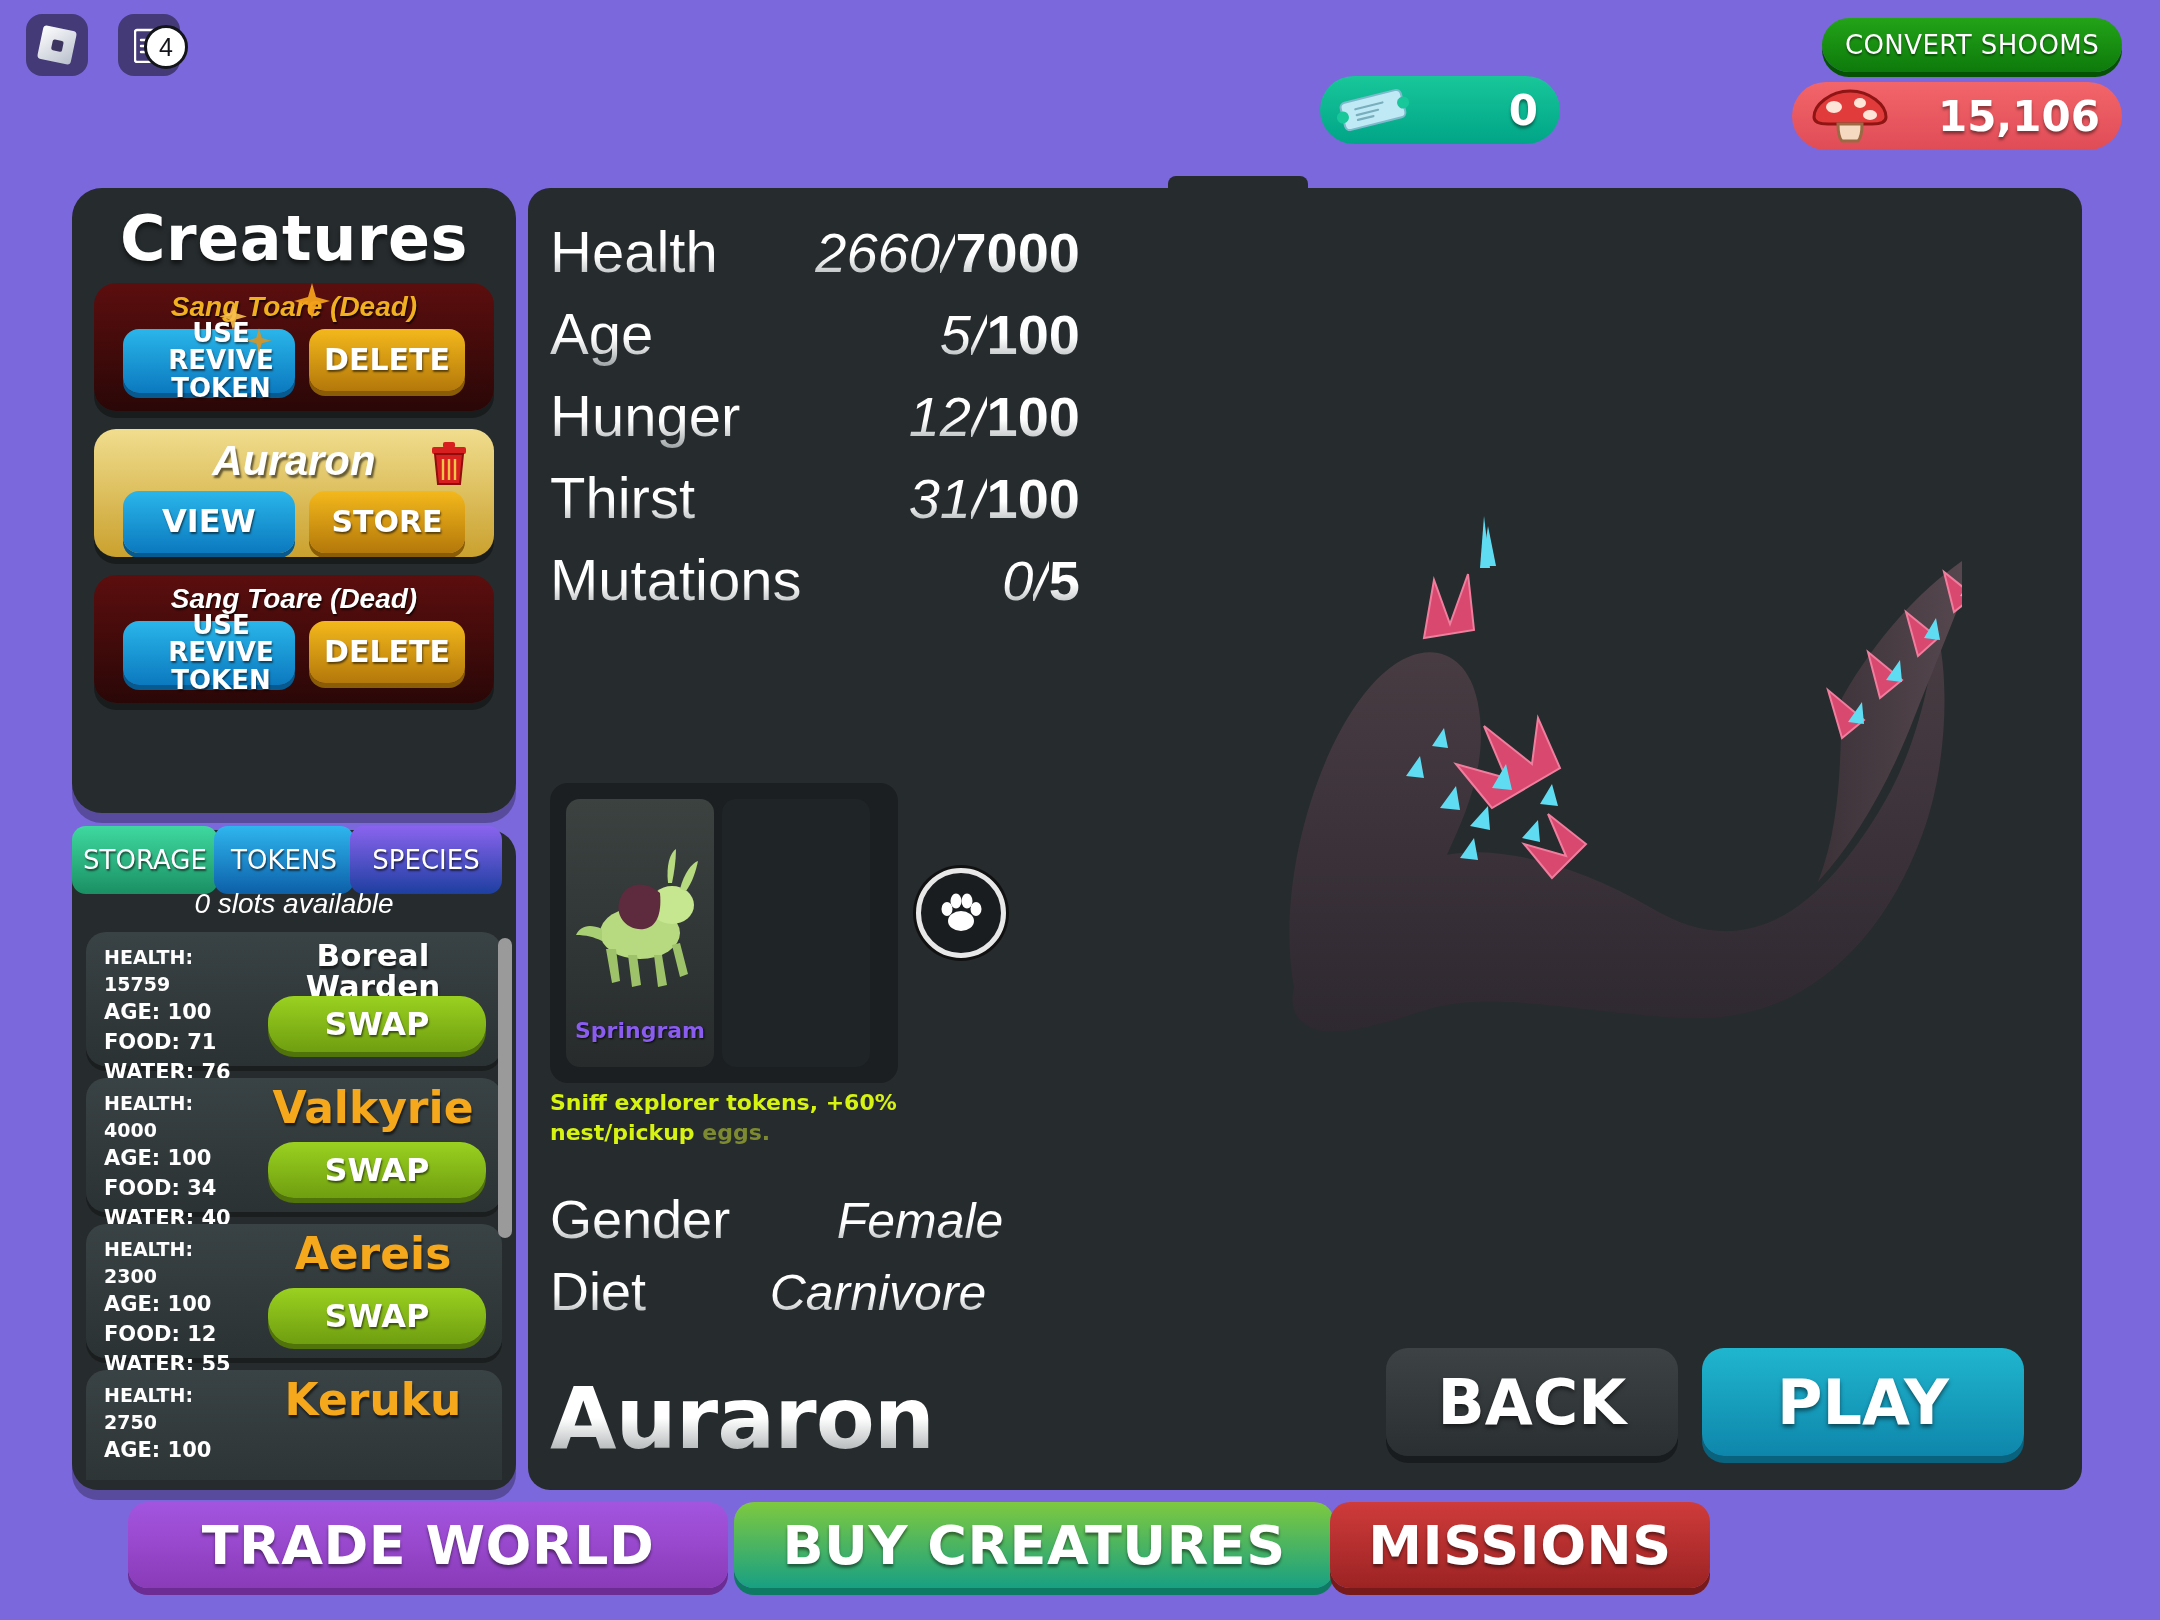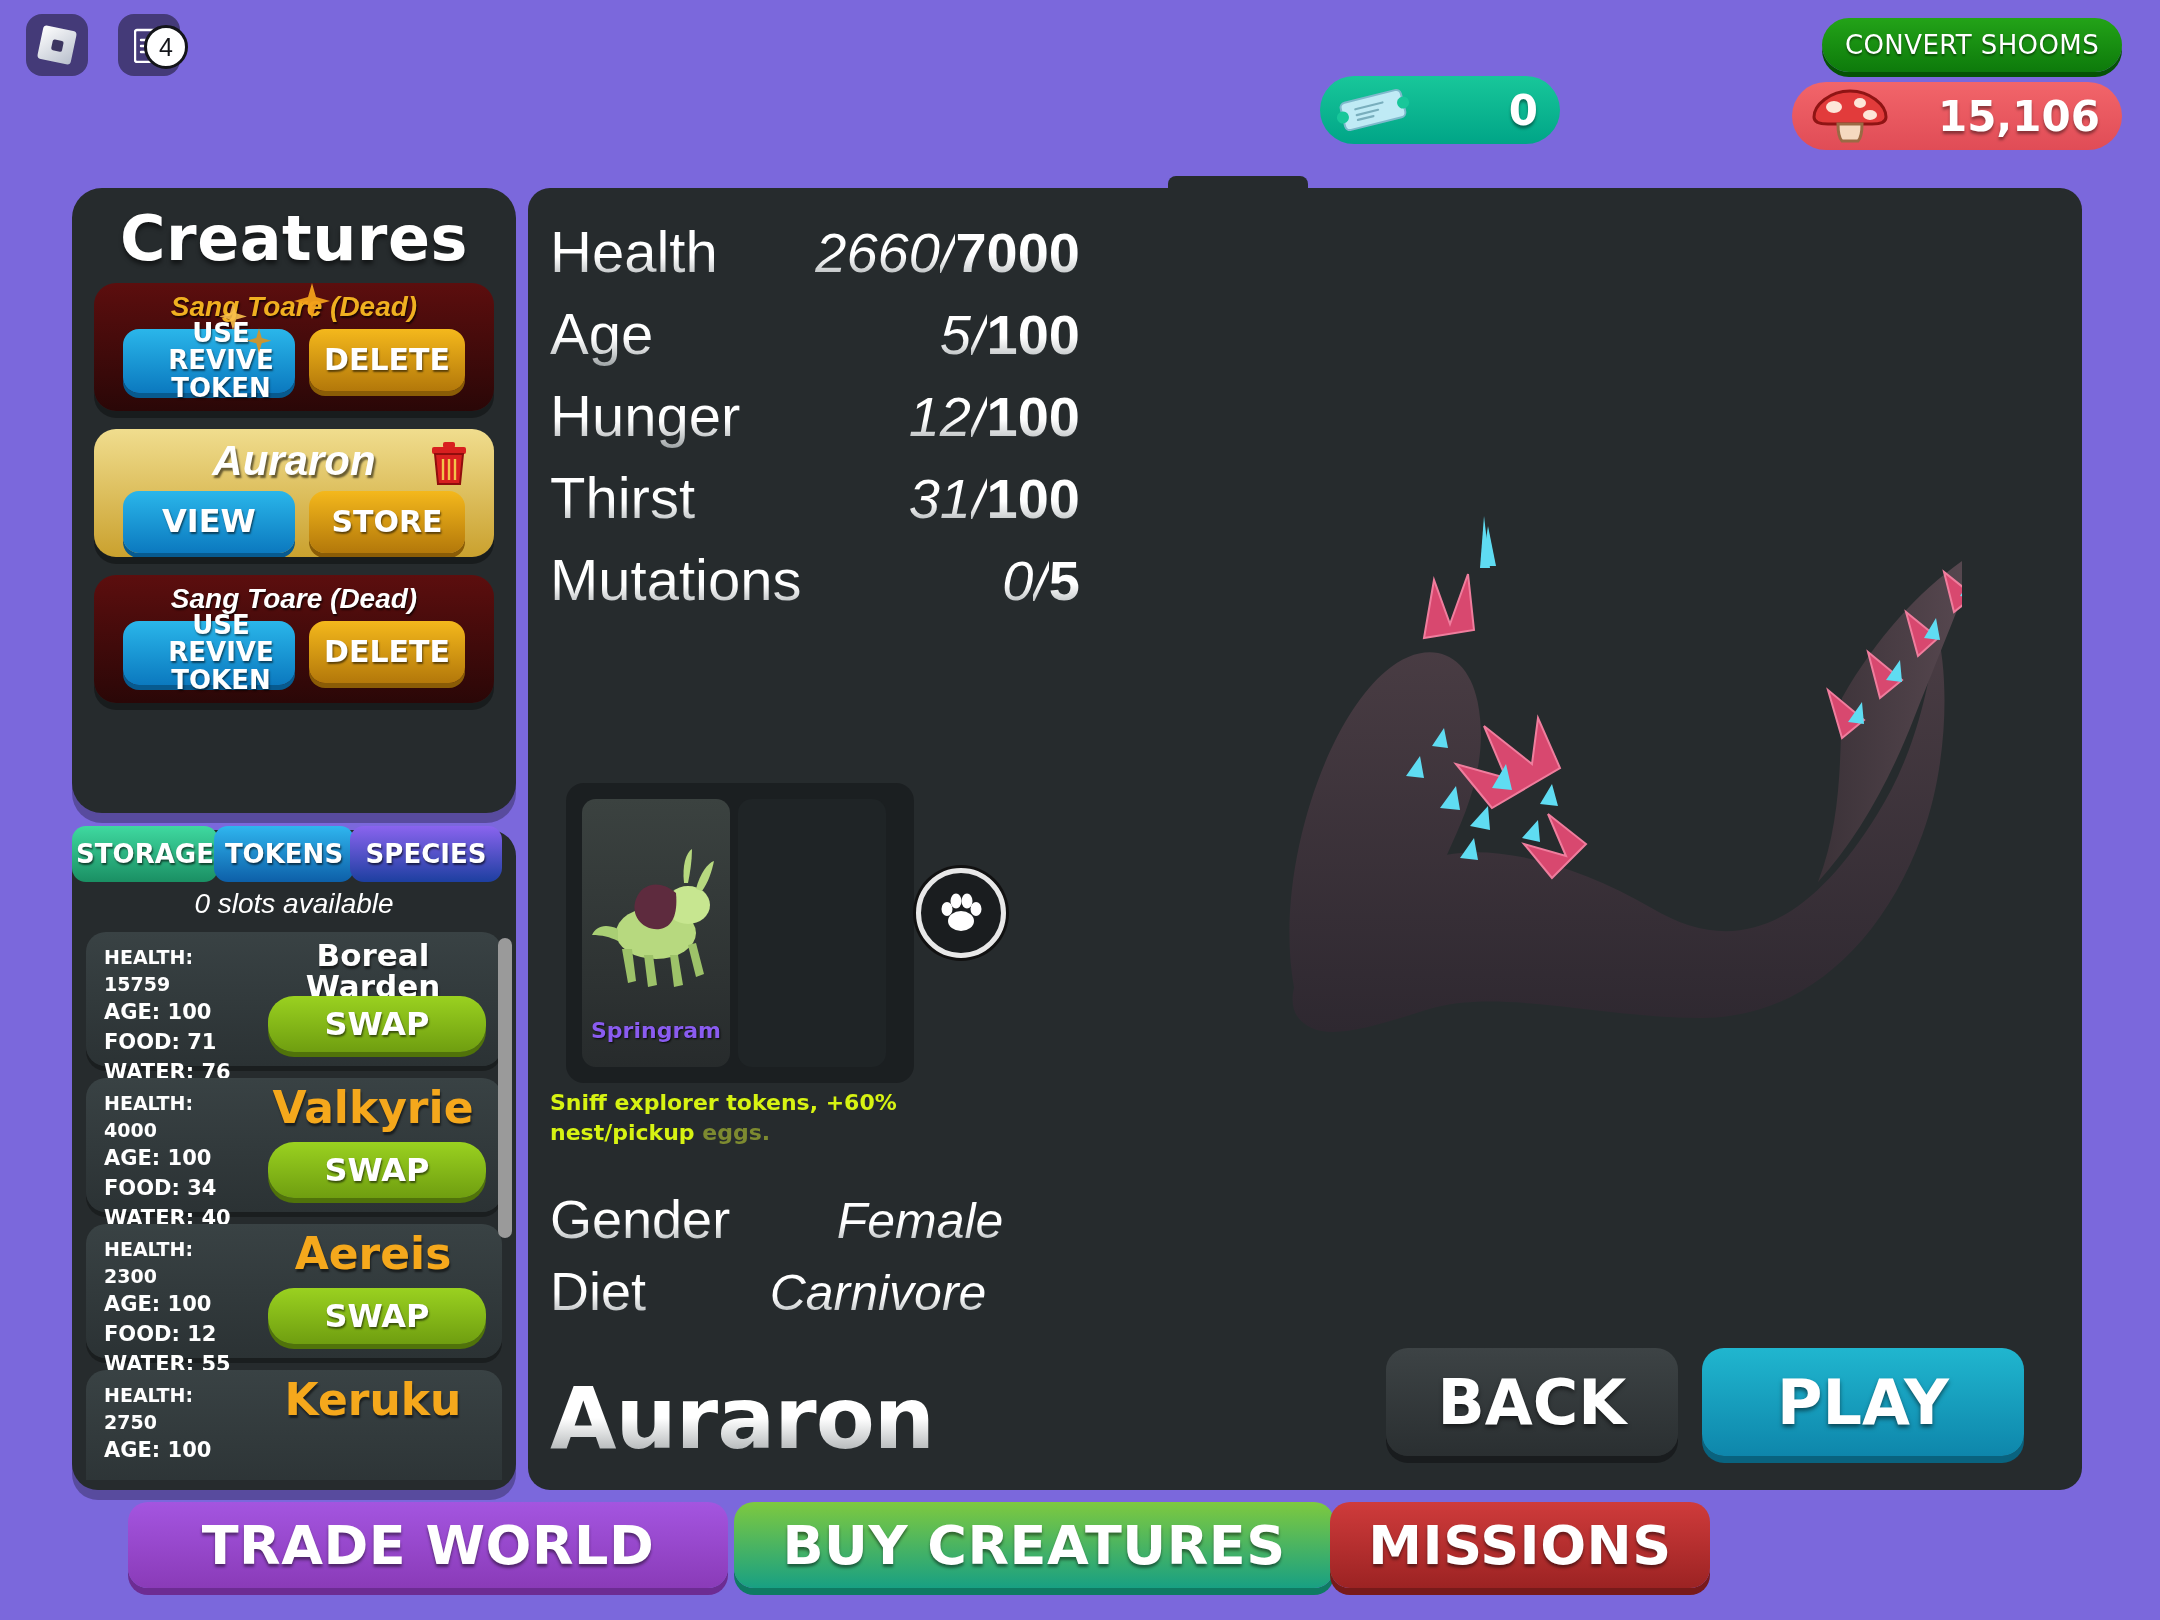--- a/index.html
+++ b/index.html
@@ -105,21 +105,21 @@
   .spark { position: absolute; pointer-events: none; }
 
   
   .storage-panel {
     position: absolute; left: 72px; top: 830px; width: 444px; height: 660px;
     background: #262b2d; border-radius: 26px;
     box-shadow: 0 10px 0 rgba(0,0,0,.28);
   }
   .tabs { position: absolute; left: 0; top: -4px; display: flex; }
   .tab {
-    height: 56px; border-radius: 14px; color: #fff; font-weight: 700; font-size: 26px;
+    height: 68px; border-radius: 14px; color: #fff; font-weight: 400; font-size: 26px;
     display: flex; align-items: center; justify-content: center; padding: 0 10px;
     text-shadow: 1px 2px 2px rgba(0,0,0,.6);
     font-family: "DejaVu Sans", sans-serif;
   }
   .tab-storage { width: 146px; background: linear-gradient(180deg,#3fd9a0,#1a8f63); }
   .tab-tokens  { width: 140px; background: linear-gradient(180deg,#2fb6ef,#0d5fa8); margin-left: -4px; }
   .tab-species { width: 152px; background: linear-gradient(180deg,#8a64ef,#1d3fa0); margin-left: -4px; }
   .slots-txt {
     position: absolute; top: 58px; width: 100%; text-align: center;
     color: #fff; font-size: 28px; font-style: italic;
@@ -185,21 +185,21 @@
     -webkit-background-clip: text; background-clip: text; color: transparent;
   }
   .stat-max {
     font-weight: 700;
     background: linear-gradient(180deg,#ffffff 55%, #a6acae 100%);
     -webkit-background-clip: text; background-clip: text; color: transparent;
   }
 
   
   .token-tray {
-    position: absolute; left: 38px; top: 595px; width: 348px; height: 300px;
+    position: absolute; left: 22px; top: 595px; width: 348px; height: 300px;
     background: #1b1f21; border-radius: 18px; display: flex; gap: 8px; padding: 16px;
   }
   .token-slot {
     width: 148px; height: 268px; border-radius: 14px; background: #1f2426; position: relative;
   }
   .token-slot.filled { background: linear-gradient(180deg,#3b4240,#272b2c); }
   .token-art { position: absolute; inset: 10px 10px 58px 10px; }
   .token-label {
     position: absolute; bottom: 24px; left: 0; right: 0; text-align: center;
     color: #8a5cf0; font-size: 22px; font-weight: 700;

